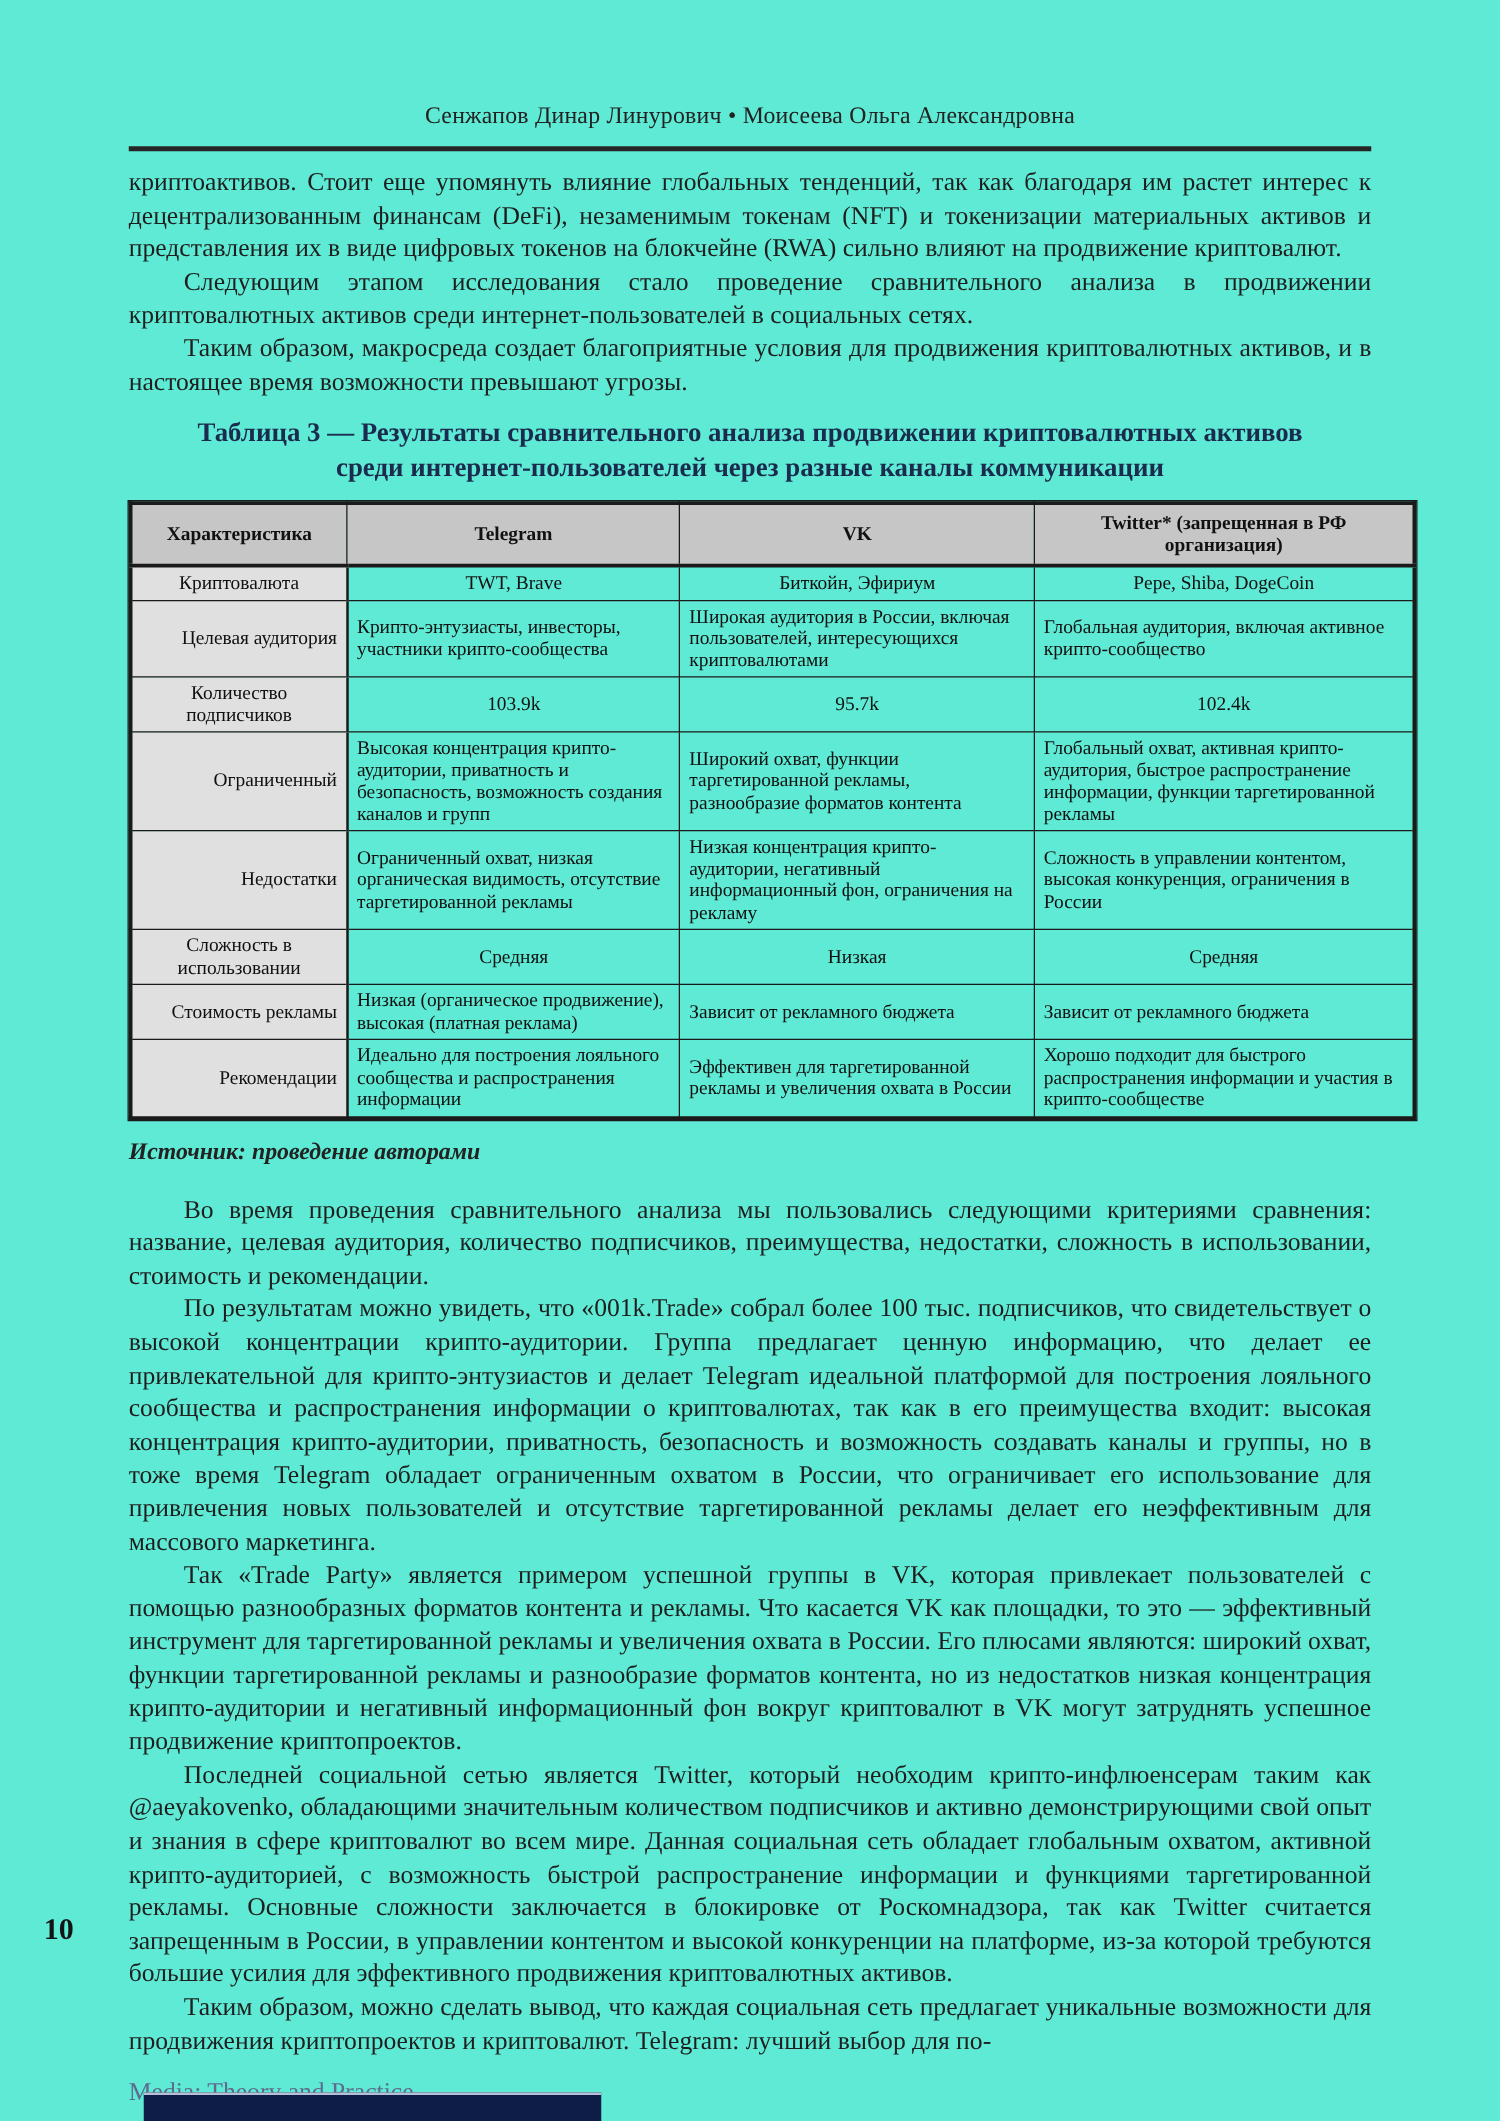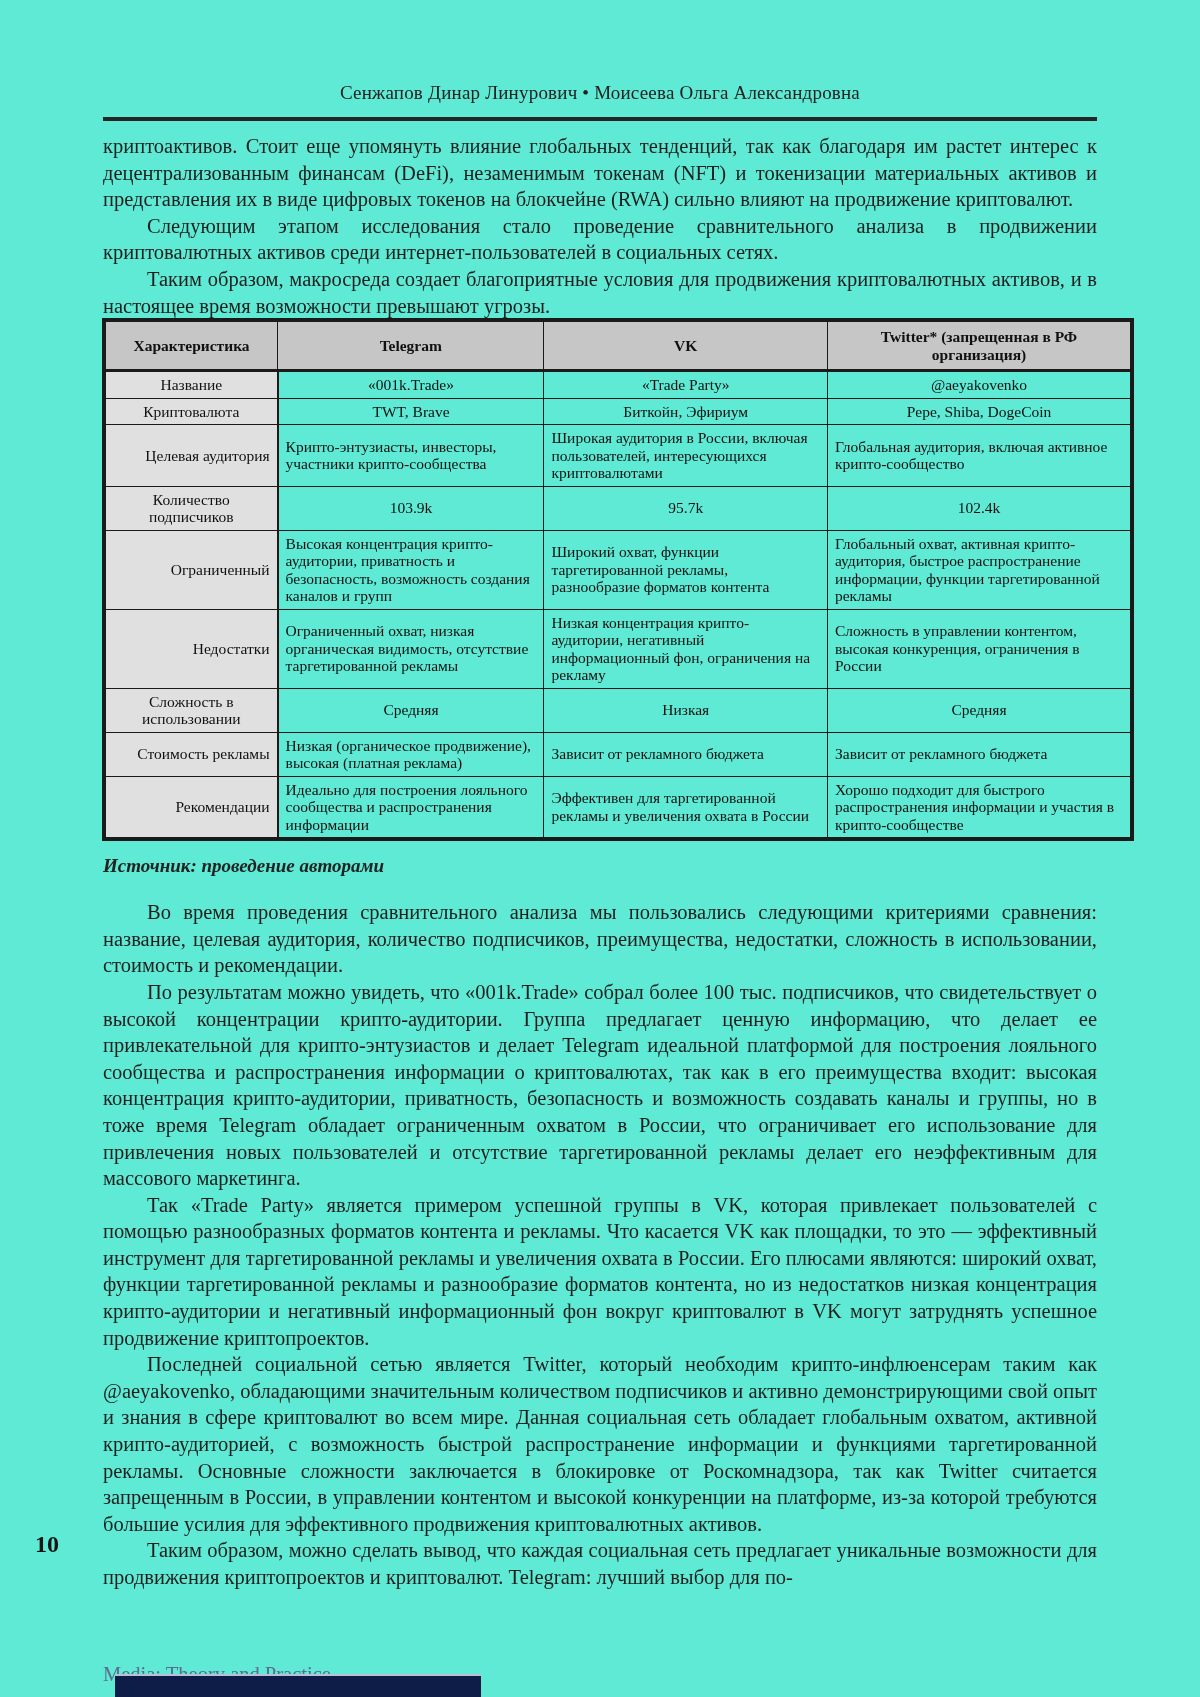--- a/index.html
+++ b/index.html
@@ -111,44 +111,39 @@
 <div class="page">
   <div class="content">
 
     <div class="authors">Сенжапов Динар Линурович • Моисеева Ольга Александровна</div>
     <div class="header-rule"></div>
 
     <p class="body">криптоактивов. Стоит еще упомянуть влияние глобальных тенденций, так как благодаря им растет интерес к децентрализованным финансам (DeFi), незаменимым токенам (NFT) и токенизации материальных активов и представления их в виде цифровых токенов на блокчейне (RWA) сильно влияют на продвижение криптовалют.</p>
     <p class="body indent">Следующим этапом исследования стало проведение сравнительного анализа в продвижении криптовалютных активов среди интернет-пользователей в социальных сетях.</p>
     <p class="body indent">Таким образом, макросреда создает благоприятные условия для продвижения криптовалютных активов, и в настоящее время возможности превышают угрозы.</p>
 
+    <div class="table-title">Таблица 3 — Результаты сравнительного анализа продвижении криптовалютных активов среди интернет-пользователей через разные каналы коммуникации</div>
 
     <table class="cmp">
       <colgroup>
         <col style="width:152px">
           <col style="width:234px">
           <col style="width:249px">
           <col style="width:267px">
       </colgroup>
       <thead>
         <tr>
           <th>Характеристика</th>
           <th>Telegram</th>
           <th>VK</th>
           <th>Twitter* (запрещенная в РФ организация)</th>
         </tr>
       </thead>
       <tbody>
         <tr class="center">
-          <td class="rowlabel">Название</td>
-          <td>«001k.Trade»</td>
-          <td>«Trade Party»</td>
-          <td>@aeyakovenko</td>
-        </tr>
-        <tr class="center">
           <td class="rowlabel">Криптовалюта</td>
           <td>TWT, Brave</td>
           <td>Биткойн, Эфириум</td>
           <td>Pepe, Shiba, DogeCoin</td>
         </tr>
         <tr class="left">
           <td class="rowlabel">Целевая аудитория</td>
           <td>Крипто-энтузиасты, инвесторы, участники крипто-сообщества</td>
           <td>Широкая аудитория в России, включая пользователей, интересующихся криптовалютами</td>
           <td>Глобальная аудитория, включая активное крипто-сообщество</td>

